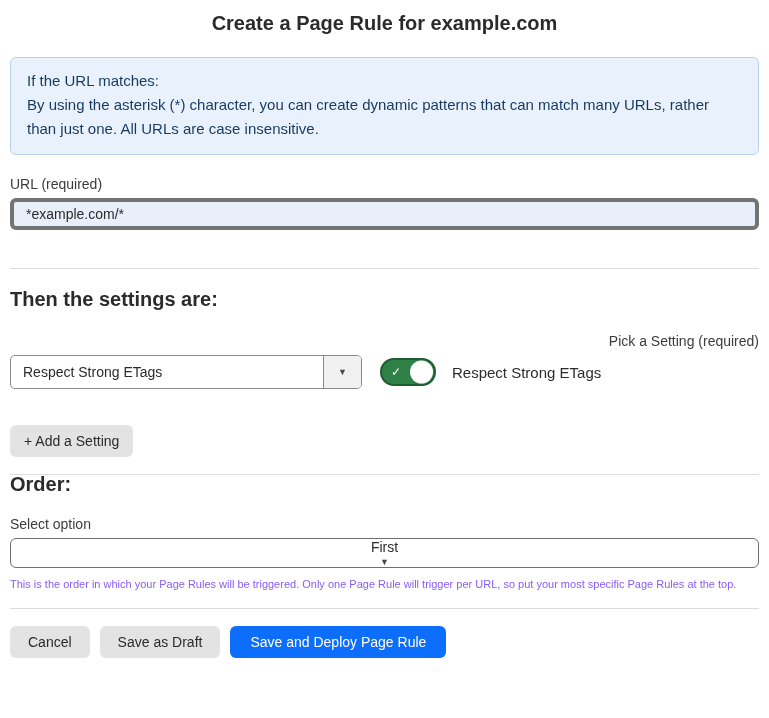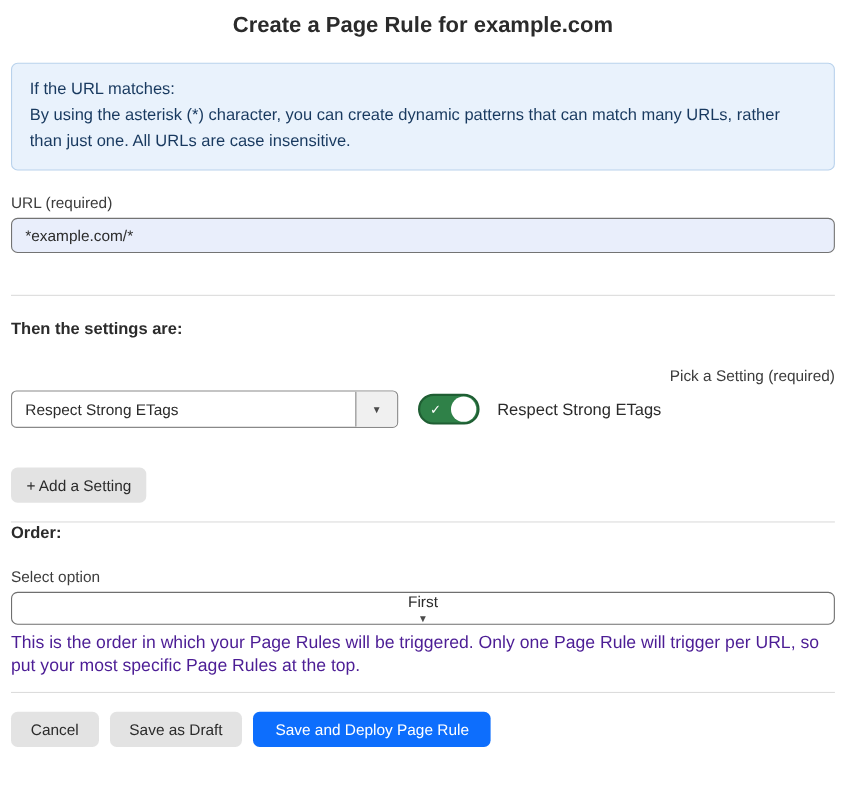--- a/index.html
+++ b/index.html
@@ -41,38 +41,38 @@
     line-height: 17px;
     color: #3c3c3c;
   }
   .url-label { margin-top: 21px; }
   
   .url-input {
     margin-top: 5px;
     width: 100%;
     height: 32px;
     background: #e9eefb;
-    border: 1px solid #737373;
+    border: 4px solid #737373;
     border-radius: 6px;
     padding: 0 12px;
     font-family: "Liberation Sans", sans-serif;
     font-size: 14px;
     color: #2b2b2b;
     display: block;
   }
   .divider {
     border: none;
     border-top: 1px solid #dcdcdc;
     height: 0;
   }
   .divider-1 { margin-top: 38px; }
   .divider-2 { margin-top: 17px; }
   .divider-3 { margin-top: 13px; }
   .section-heading {
-    font-size: 15px;
+    font-size: 20px;
     line-height: 19px;
     font-weight: 700;
     color: #2b2b2b;
   }
   .settings-heading { margin-top: 21px; }
   .picker-label { margin-top: 24px; text-align: right; }
   
   .picker-row {
     margin-top: 5px;
     display: flex;
@@ -174,23 +174,23 @@
     align-items: center;
     padding: 0 12px;
     font-size: 14px;
     color: #2b2b2b;
     cursor: pointer;
     flex-direction: column;
   }
   .order-select .select-value { flex: 1; }
   .help-text {
     margin-top: 6px;
-    font-size: 16px;
+    font-size: 11px;
     line-height: 21px;
-    color: #4c1d95;
+    color: #8b5cf6;
     max-width: 745px;
   }
   
   .footer {
     margin-top: 17px;
     display: flex;
     align-items: center;
   }
   .btn {
     height: 32px;

